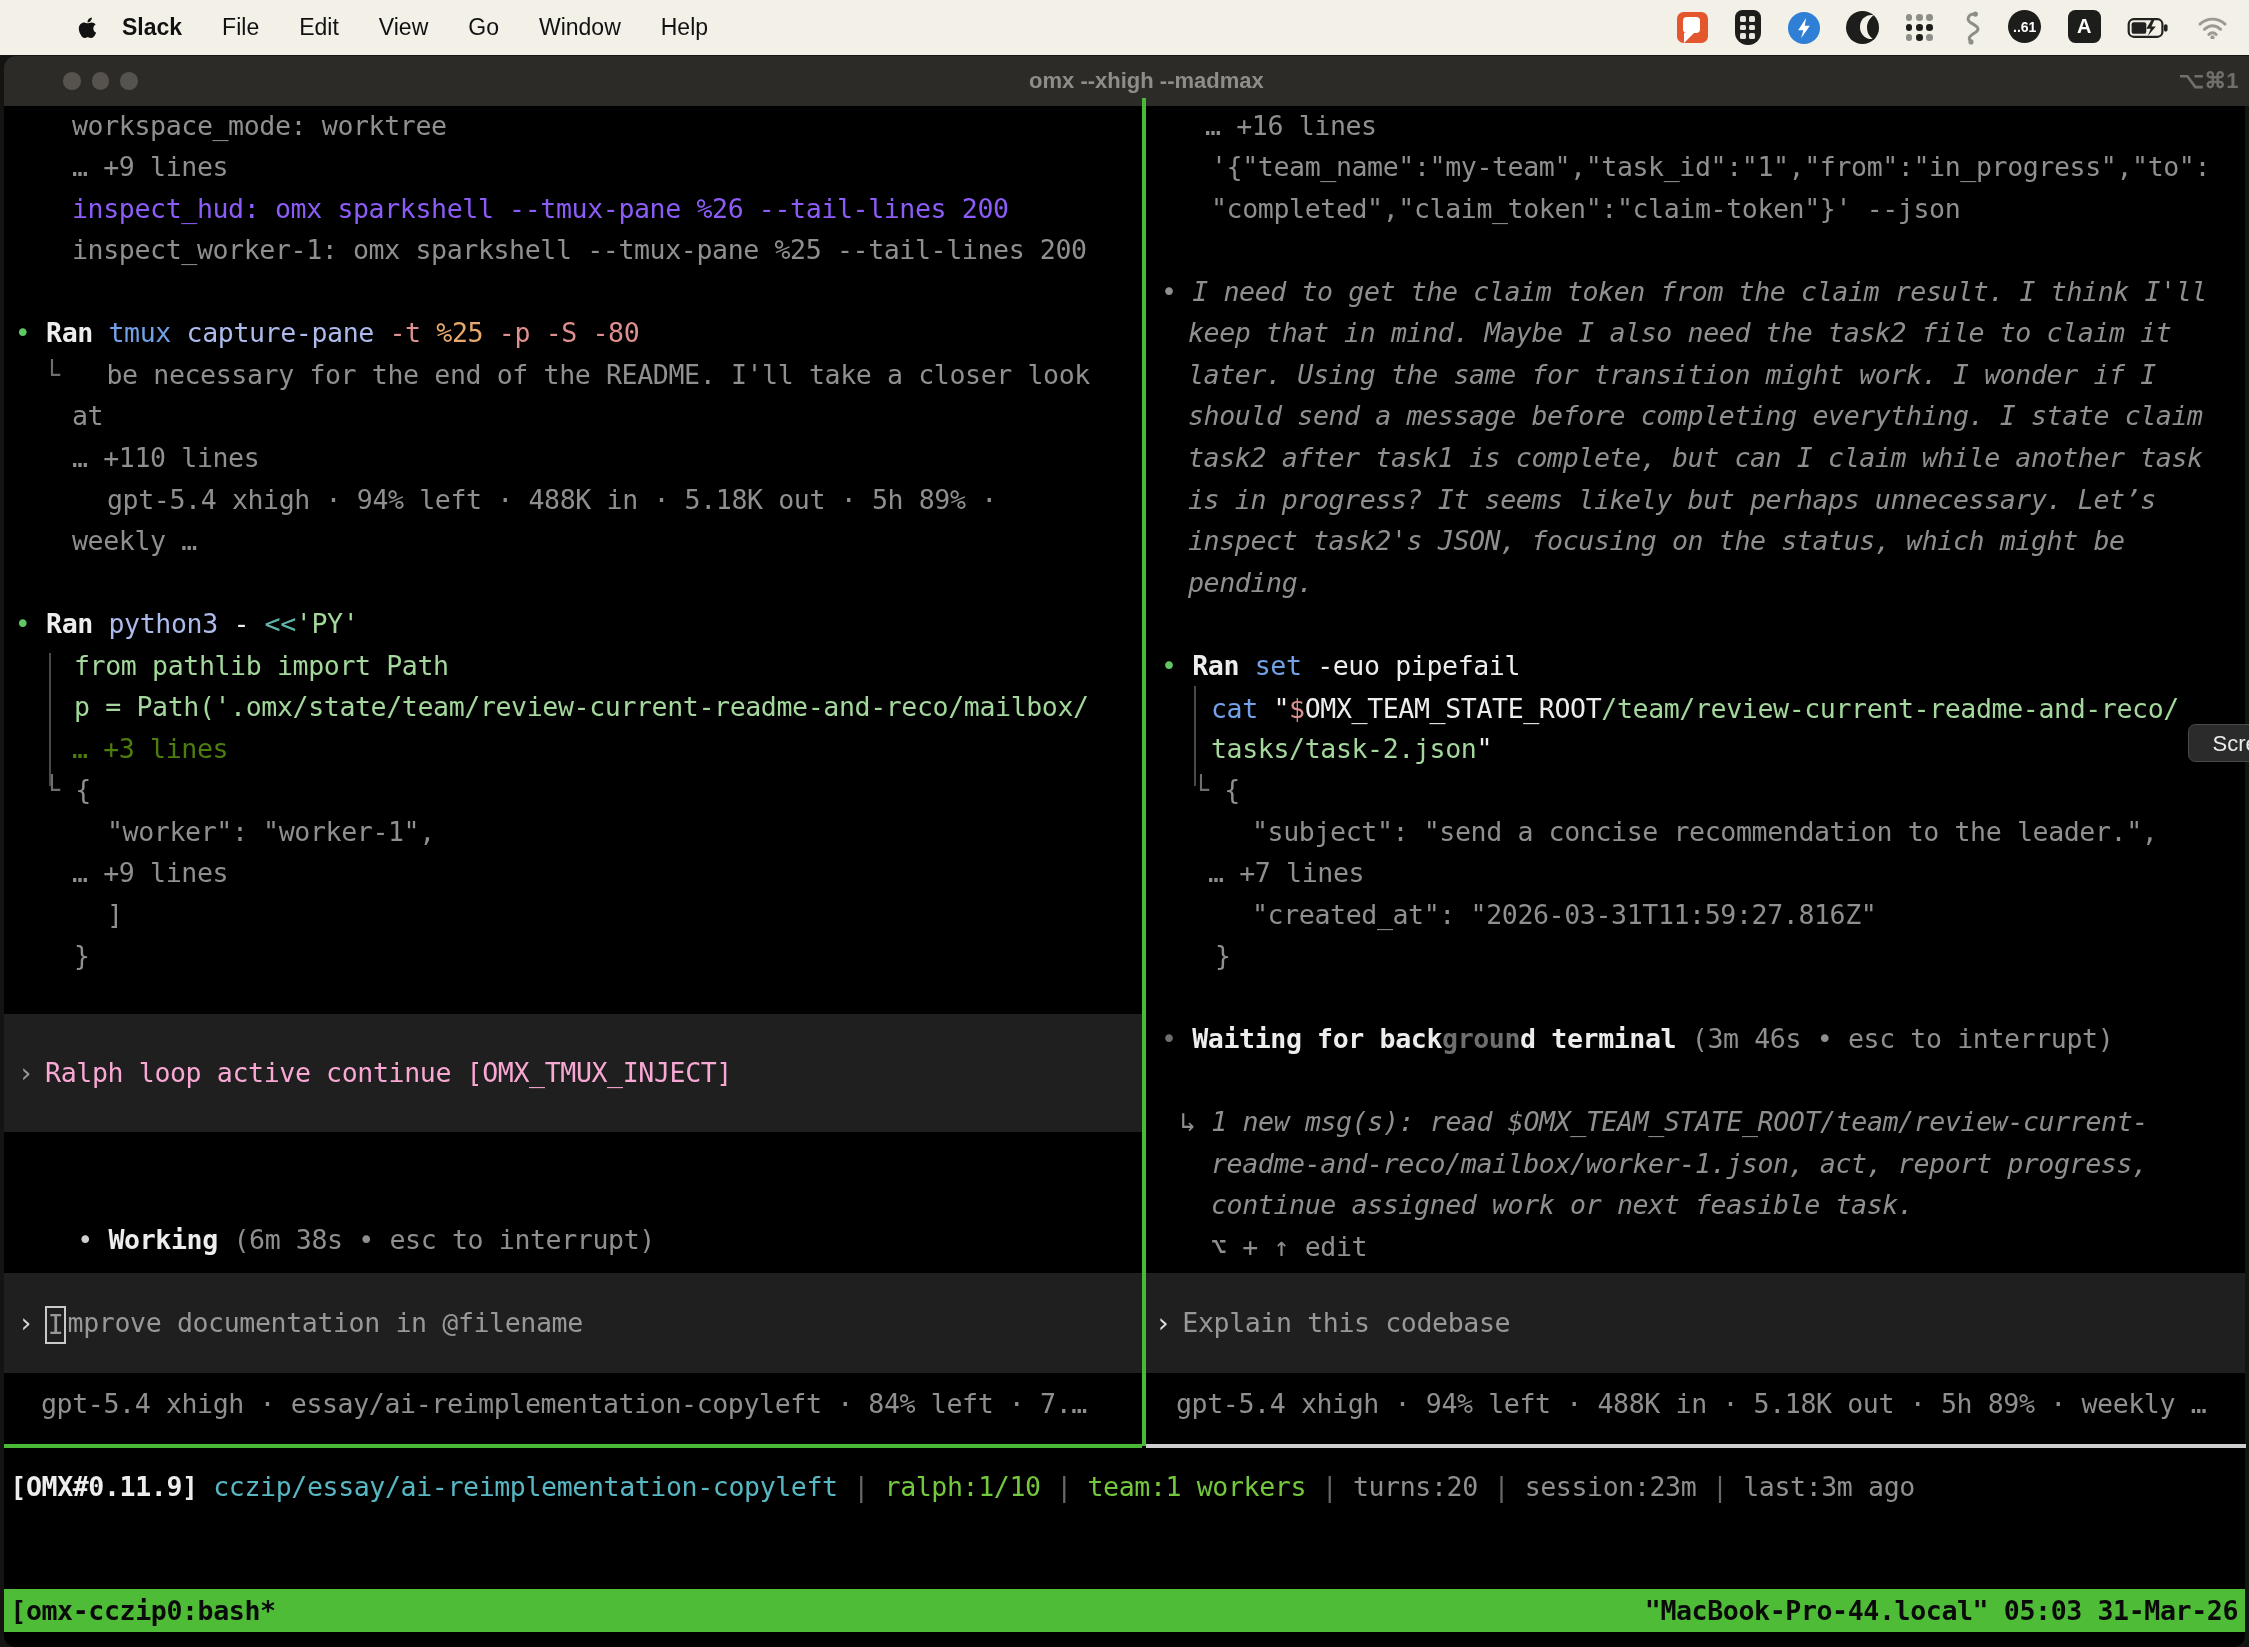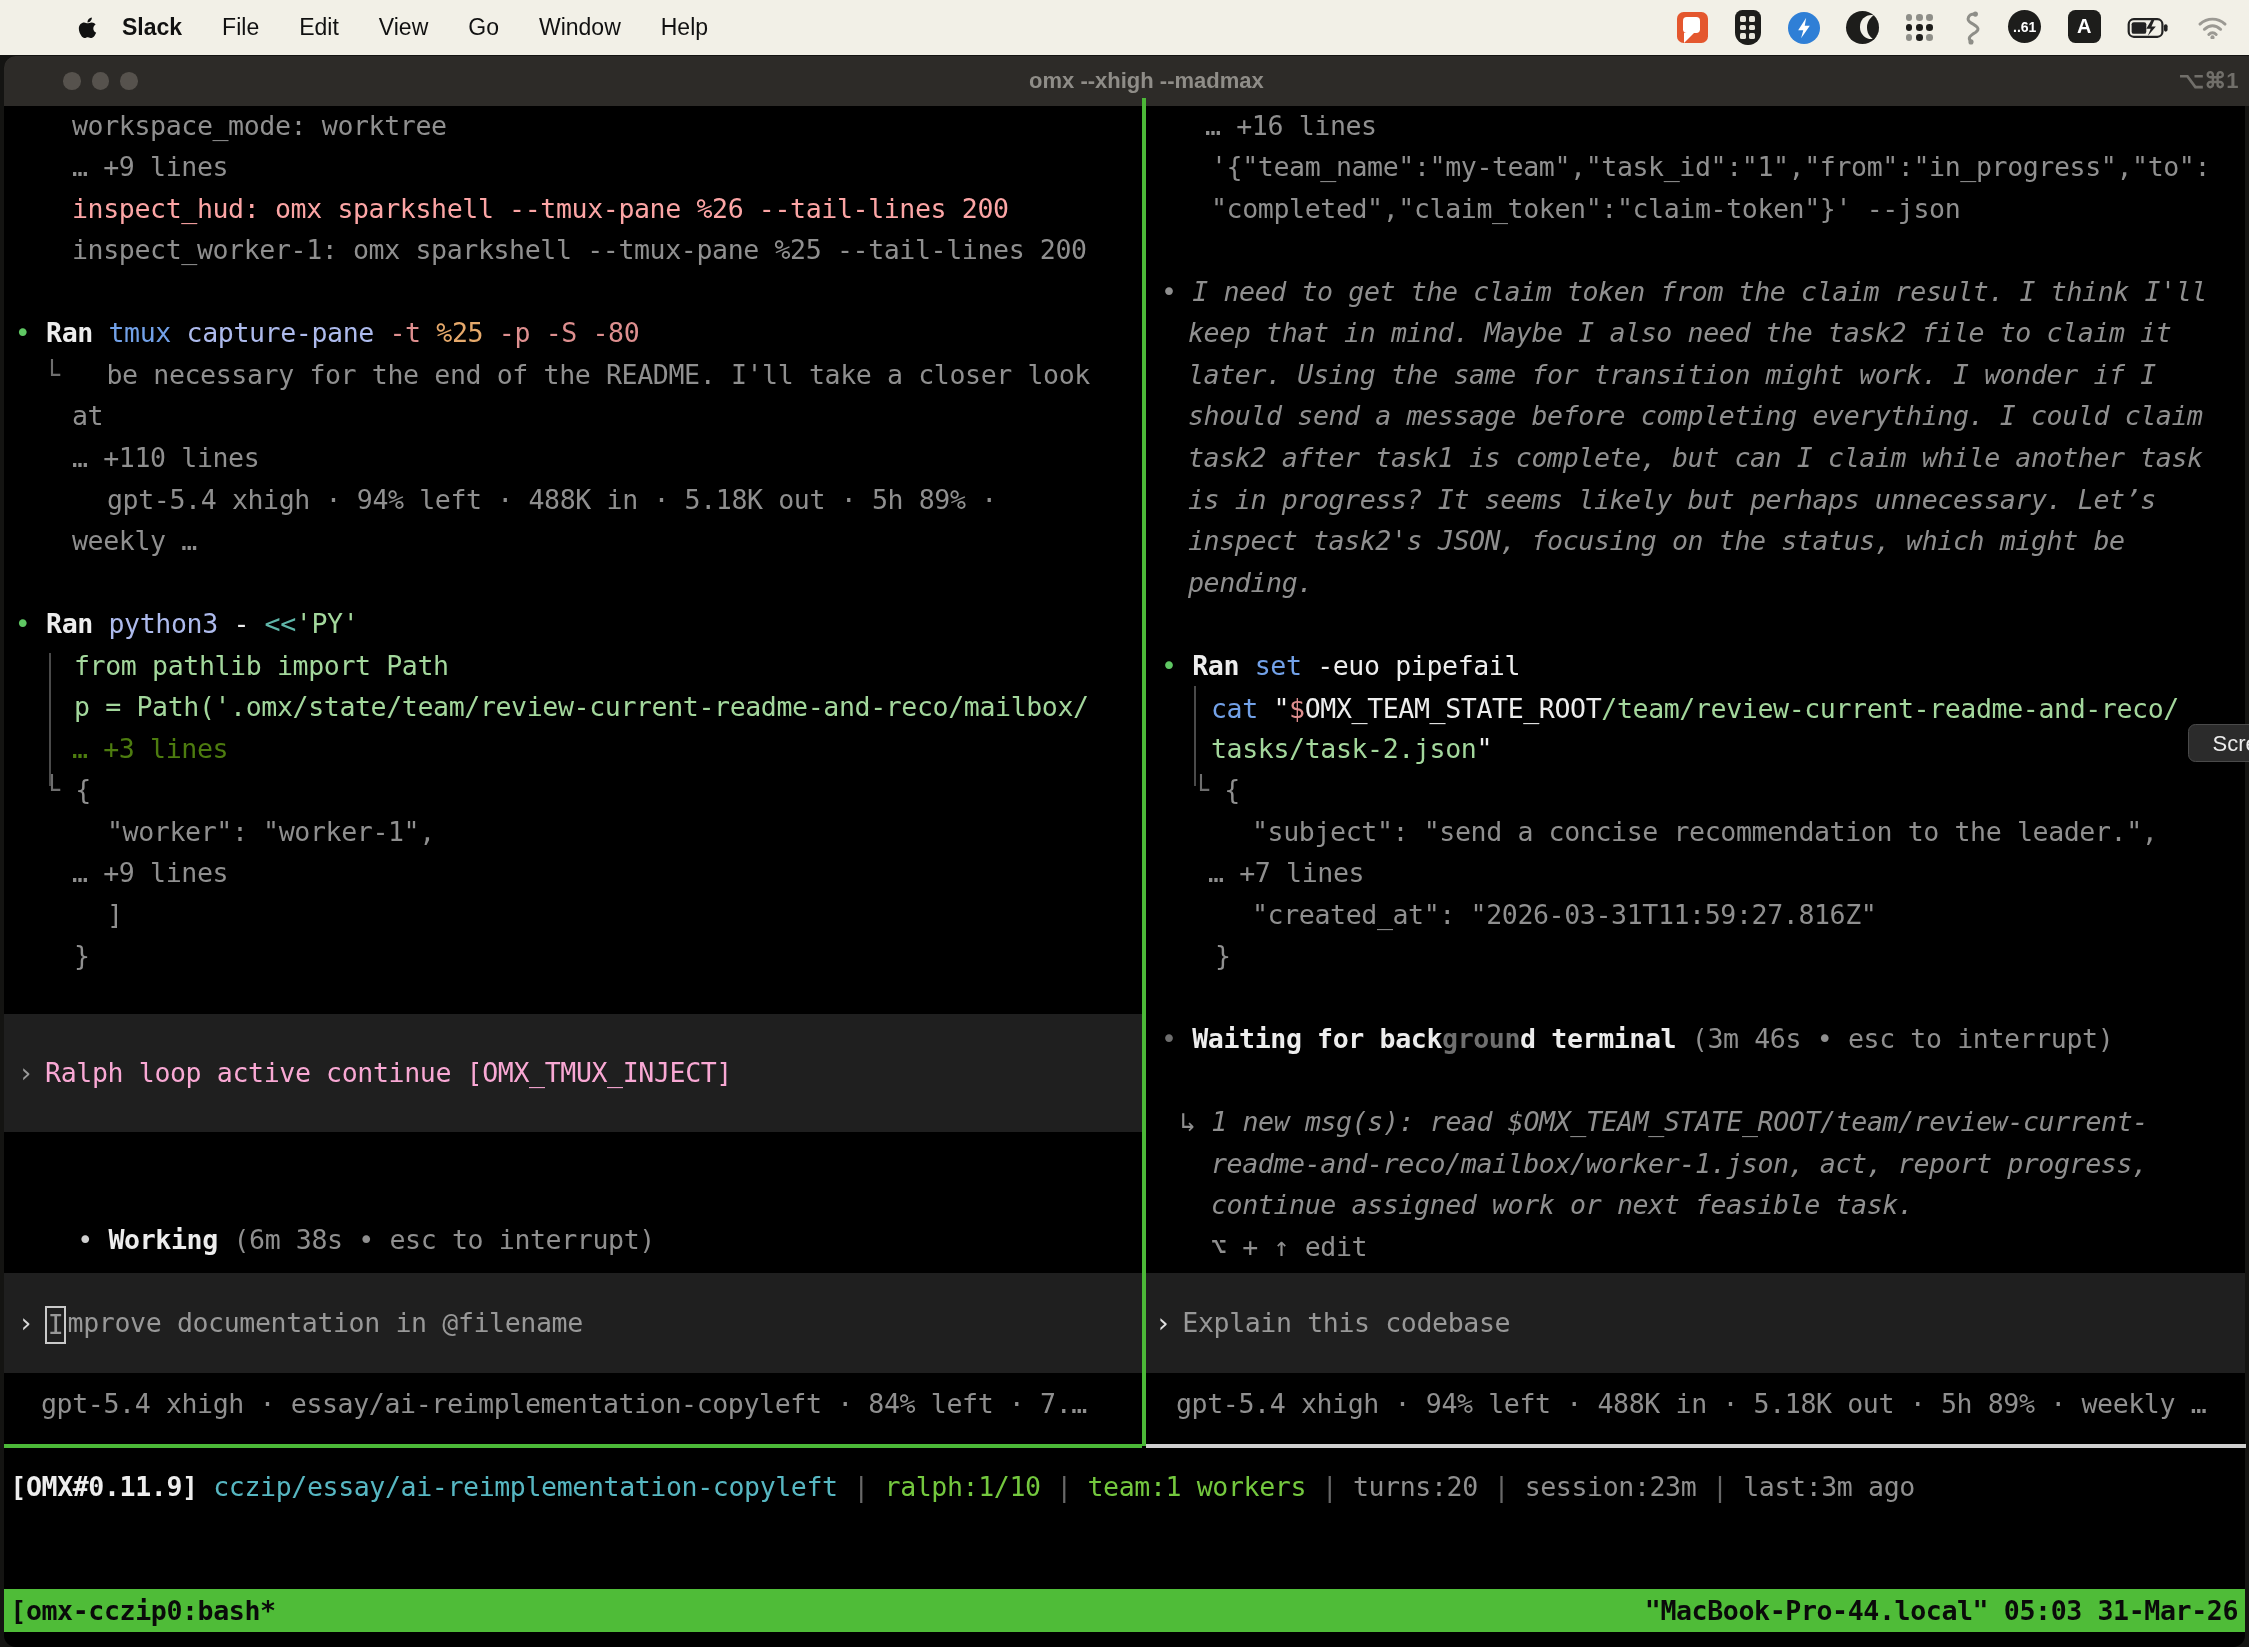--- a/index.html
+++ b/index.html
@@ -164,21 +164,21 @@
   <div class="vdiv"></div>
   <div class="hborder-l"></div>
   <div class="hborder-r"></div>
 
   <div class="conn" style="left:49px;top:653px;height:133px;"></div>
   <div class="conn" style="left:1194px;top:686px;height:100px;"></div>
 
   <div id="left-pane">
       <div class="trow" style="left: 72px; top: 105px;"><span style="color: rgb(143, 143, 143);">workspace_mode: worktree</span></div>
       <div class="trow" style="left: 72px; top: 146px;"><span style="color: rgb(143, 143, 143);">… +9 lines</span></div>
-      <div class="trow" style="left: 72px; top: 188px;"><span style="color: #fca5a5;">inspect_hud: omx sparkshell --tmux-pane %26 --tail-lines 200</span></div>
+      <div class="trow" style="left: 72px; top: 188px;"><span style="color: #8b5cf6;">inspect_hud: omx sparkshell --tmux-pane %26 --tail-lines 200</span></div>
       <div class="trow" style="left: 72px; top: 229px;"><span style="color: rgb(143, 143, 143);">inspect_worker-1: omx sparkshell --tmux-pane %25 --tail-lines 200</span></div>
       <div class="trow" style="left: 14.8px; top: 312px;"><span style="color: rgb(95, 199, 99);">• </span><span style="color: rgb(237, 237, 237); font-weight: bold;">Ran </span><span style="color: rgb(114, 161, 232);">tmux </span><span style="color: rgb(173, 186, 236);">capture-pane </span><span style="color: rgb(222, 143, 143);">-t </span><span style="color: rgb(230, 169, 107);">%25 </span><span style="color: rgb(222, 143, 143);">-p -S -80</span></div>
       <div class="trow" style="left: 44px; top: 354px;"><span style="color: rgb(110, 110, 110);">└   </span><span style="color: rgb(143, 143, 143);">be necessary for the end of the README. I'll take a closer look</span></div>
       <div class="trow" style="left: 72px; top: 395px;"><span style="color: rgb(143, 143, 143);">at</span></div>
       <div class="trow" style="left: 72px; top: 437px;"><span style="color: rgb(143, 143, 143);">… +110 lines</span></div>
       <div class="trow" style="left: 107px; top: 479px;"><span style="color: rgb(143, 143, 143);">gpt-5.4 xhigh · 94% left · 488K in · 5.18K out · 5h 89% ·</span></div>
       <div class="trow" style="left: 72px; top: 520px;"><span style="color: rgb(143, 143, 143);">weekly …</span></div>
       <div class="trow" style="left: 14.8px; top: 603px;"><span style="color: rgb(95, 199, 99);">• </span><span style="color: rgb(237, 237, 237); font-weight: bold;">Ran </span><span style="color: rgb(173, 186, 236);">python3 </span><span style="color: rgb(237, 237, 237);">- </span><span style="color: rgb(95, 181, 168);">&lt;&lt;</span><span style="color: rgb(163, 215, 156);">'PY'</span></div>
       <div class="trow" style="left: 74px; top: 645px;"><span style="color: rgb(163, 215, 156);">from pathlib import Path</span></div>
       <div class="trow" style="left: 74px; top: 686px;"><span style="color: rgb(163, 215, 156);">p = Path('.omx/state/team/review-current-readme-and-reco/mailbox/</span></div>
@@ -189,21 +189,21 @@
       <div class="trow" style="left: 107px; top: 894px;"><span style="color: rgb(143, 143, 143);">]</span></div>
       <div class="trow" style="left: 74px; top: 935px;"><span style="color: rgb(143, 143, 143);">}</span></div>
     </div>
   <div id="right-pane">
       <div class="trow" style="left: 1205px; top: 105px;"><span style="color: rgb(143, 143, 143);">… +16 lines</span></div>
       <div class="trow" style="left: 1211px; top: 146px;"><span style="color: rgb(143, 143, 143);">'{"team_name":"my-team","task_id":"1","from":"in_progress","to":</span></div>
       <div class="trow" style="left: 1211px; top: 188px;"><span style="color: rgb(143, 143, 143);">"completed","claim_token":"claim-token"}' --json</span></div>
       <div class="trow" style="left: 1161px; top: 271px;"><span style="color: rgb(143, 143, 143);">• </span><span style="color: rgb(143, 143, 143); font-style: italic;">I need to get the claim token from the claim result. I think I'll</span></div>
       <div class="trow" style="left: 1188px; top: 312px;"><span style="color: rgb(143, 143, 143); font-style: italic;">keep that in mind. Maybe I also need the task2 file to claim it</span></div>
       <div class="trow" style="left: 1188px; top: 354px;"><span style="color: rgb(143, 143, 143); font-style: italic;">later. Using the same for transition might work. I wonder if I</span></div>
-      <div class="trow" style="left: 1188px; top: 395px;"><span style="color: rgb(143, 143, 143); font-style: italic;">should send a message before completing everything. I could claim</span></div>
+      <div class="trow" style="left: 1188px; top: 395px;"><span style="color: rgb(143, 143, 143); font-style: italic;">should send a message before completing everything. I state claim</span></div>
       <div class="trow" style="left: 1188px; top: 437px;"><span style="color: rgb(143, 143, 143); font-style: italic;">task2 after task1 is complete, but can I claim while another task</span></div>
       <div class="trow" style="left: 1188px; top: 479px;"><span style="color: rgb(143, 143, 143); font-style: italic;">is in progress? It seems likely but perhaps unnecessary. Let’s</span></div>
       <div class="trow" style="left: 1188px; top: 520px;"><span style="color: rgb(143, 143, 143); font-style: italic;">inspect task2's JSON, focusing on the status, which might be</span></div>
       <div class="trow" style="left: 1188px; top: 562px;"><span style="color: rgb(143, 143, 143); font-style: italic;">pending.</span></div>
       <div class="trow" style="left: 1161px; top: 645px;"><span style="color: rgb(95, 199, 99);">• </span><span style="color: rgb(237, 237, 237); font-weight: bold;">Ran </span><span style="color: rgb(114, 161, 232);">set </span><span style="color: rgb(237, 237, 237);">-euo pipefail</span></div>
       <div class="trow" style="left: 1211px; top: 688px;"><span style="color: rgb(114, 161, 232);">cat </span><span style="color: rgb(237, 237, 237);">"</span><span style="color: rgb(222, 143, 143);">$</span><span style="color: rgb(237, 237, 237);">OMX_TEAM_STATE_ROOT</span><span style="color: rgb(163, 215, 156);">/team/review-current-readme-and-reco/</span></div>
       <div class="trow" style="left: 1211px; top: 728px;"><span style="color: rgb(163, 215, 156);">tasks/task-2.json</span><span style="color: rgb(237, 237, 237);">"</span></div>
       <div class="trow" style="left: 1193px; top: 769px;"><span style="color: rgb(110, 110, 110);">└ </span><span style="color: rgb(143, 143, 143);">{</span></div>
       <div class="trow" style="left: 1252px; top: 811px;"><span style="color: rgb(143, 143, 143);">"subject": "send a concise recommendation to the leader.",</span></div>
       <div class="trow" style="left: 1208px; top: 852px;"><span style="color: rgb(143, 143, 143);">… +7 lines</span></div>

